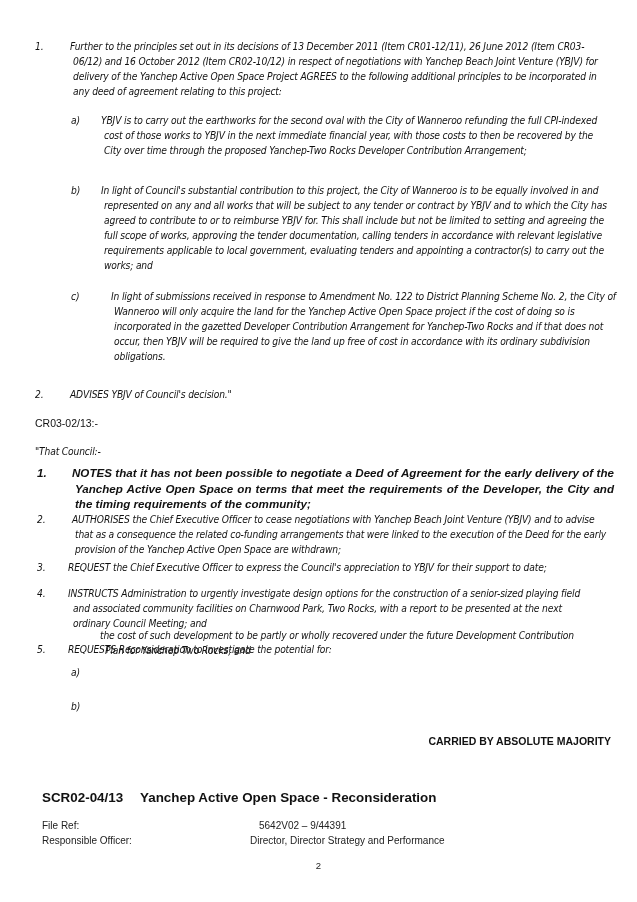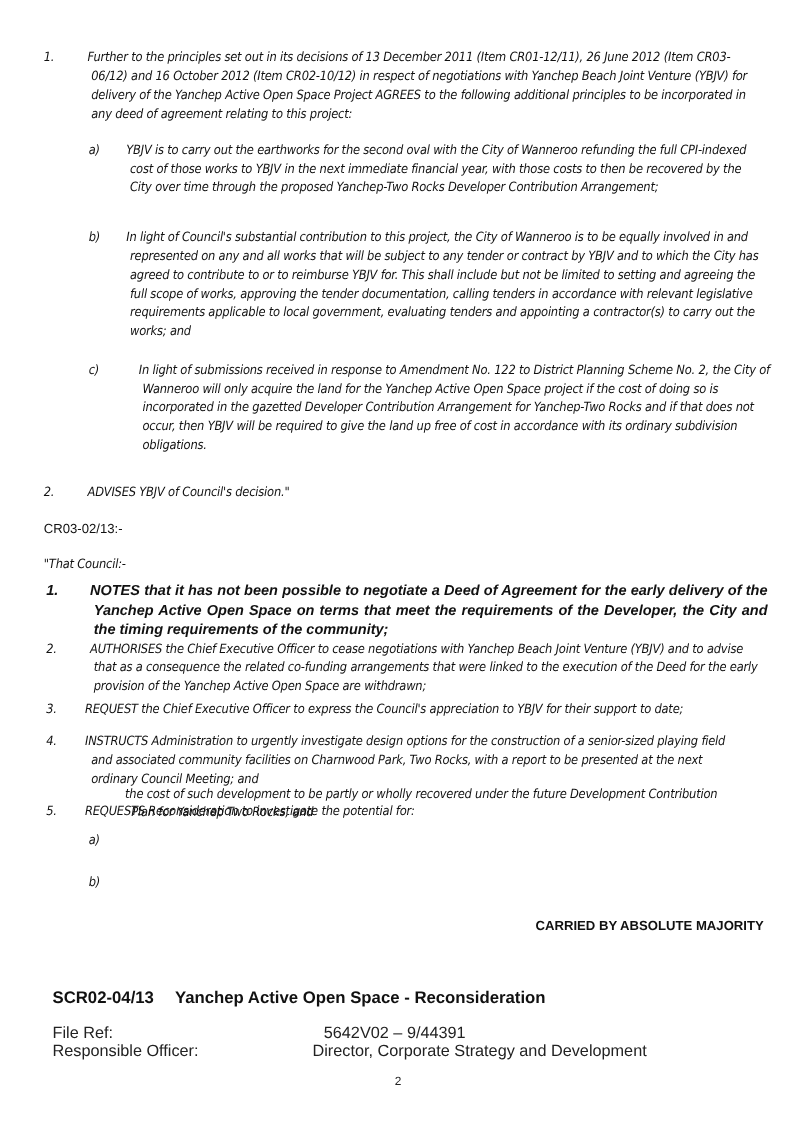--- a/index.html
+++ b/index.html
@@ -31,21 +31,21 @@
     .carried {
       font-family: "Liberation Sans Narrow", "Liberation Sans", sans-serif;
       font-weight: bold; font-size: 10.5px; line-height: 17px; text-align: right;
     }
     .heading {
       font-family: "Liberation Sans", sans-serif;
       font-weight: bold; font-size: 13.4px; line-height: 18px;
     }
     .meta {
       font-family: "Liberation Sans Narrow", "Liberation Sans", sans-serif;
-      font-size: 13px; line-height: 15px; color: #222;
+      font-size: 10px; line-height: 15px; color: #222;
     }
   </style>
 </head>
 <body>
 
 <div class="page">
 
   <div class="num it" style="left:35px; top:39px;">1.</div>
   <div class="para it" style="left:70px; top:39px; width:542px; text-indent:0;">
     <span style="display:block; padding-left:3px; text-indent:-3px;">Further to the principles set out in its decisions of 13 December 2011 (Item CR01-12/11), 26 June 2012 (Item CR03-06/12) and 16 October 2012 (Item CR02-10/12) in respect of negotiations with Yanchep Beach Joint Venture (YBJV) for delivery of the Yanchep Active Open Space Project AGREES to the following additional principles to be incorporated in any deed of agreement relating to this project:</span>
@@ -101,16 +101,16 @@
   <div class="num it" style="left:71px; top:699px;">b)</div>
 
   <div class="abs carried" style="right:26px; top:733px; width:300px;">CARRIED BY ABSOLUTE MAJORITY</div>
 
   <div class="abs heading" style="left:42px; top:789px;">SCR02-04/13</div>
   <div class="abs heading" style="left:140px; top:789px;">Yanchep Active Open Space - Reconsideration</div>
 
   <div class="abs meta" style="left:42px; top:818px;">File Ref:</div>
   <div class="abs meta" style="left:259px; top:818px;">5642V02 – 9/44391</div>
   <div class="abs meta" style="left:42px; top:833px;">Responsible Officer:</div>
-  <div class="abs meta" style="left:250px; top:833px;">Director, Corporate Strategy and Development</div>
+  <div class="abs meta" style="left:250px; top:833px;">Director, Director Strategy and Performance</div>
 
   <div class="abs meta" style="left:0; width:637px; text-align:center; top:858px; font-size:9.5px;">2</div>
 </div>
 
 </body></html>

